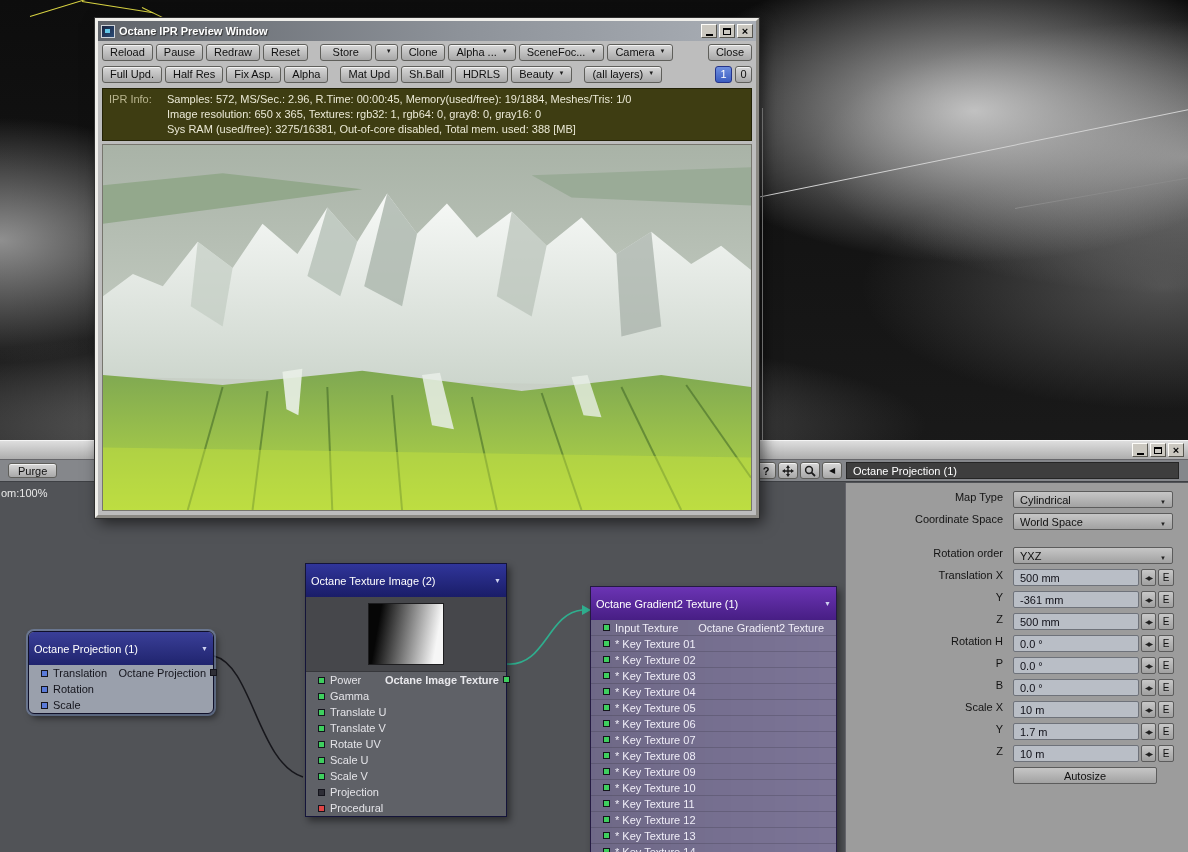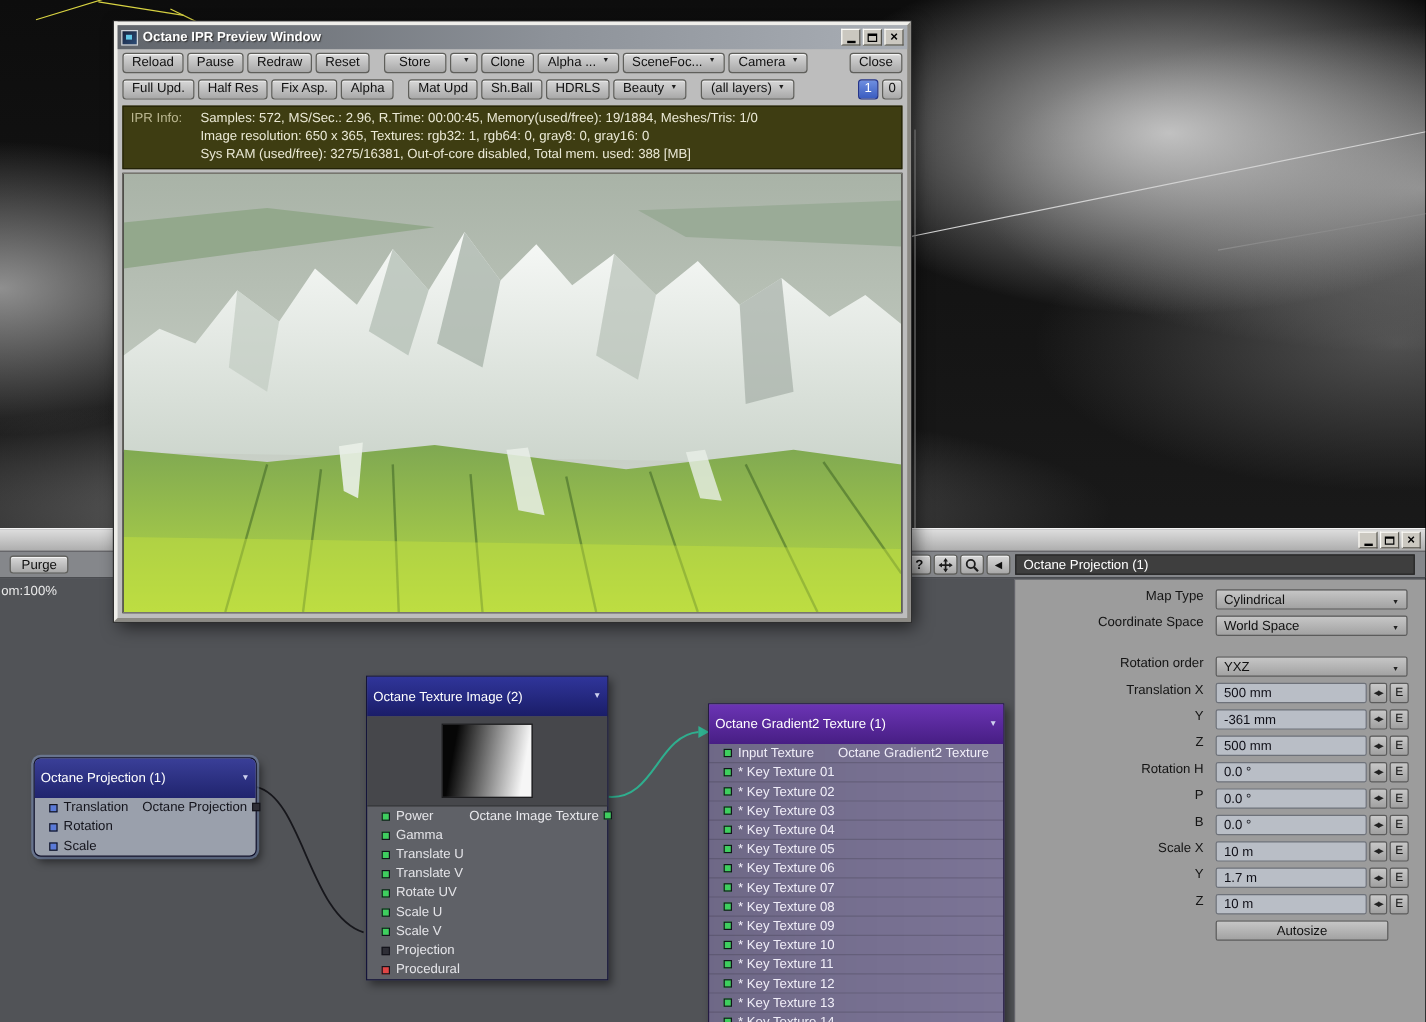--- a/index.html
+++ b/index.html
@@ -95,21 +95,21 @@
 
   .np { left:28px; top:148px; width:186px; background:#9aa0ac; border:1px solid #10102a; border-radius:6px;
     overflow:visible; box-shadow:0 0 0 2px rgba(140,165,215,.45), 3px 4px 7px rgba(0,0,0,.5); color:#14141c; }
   .np .node-title { background:linear-gradient(#3a3f98,#20246e); border-radius:5px 5px 0 0; }
   .np .out-label { color:#14141c; }
 
   .nt { left:305px; top:80px; width:202px; background:#5f6167; border:1px solid #14143a; color:#e4e4e8; }
   .nt .node-title { background:linear-gradient(#30359a,#1a1d68); }
   .thumb-wrap { background:#46474b; border-bottom:1px solid #36373b; display:flex; justify-content:center; padding:6px 0; }
   .thumb { width:76px; height:62px; border:1px solid #1d1d1f; background:linear-gradient(100deg,#060606 15%,#f6f6f6 88%); }
-  .nt .out-label { color:#e8e8ec; }
+  .nt .out-label { color:#e8e8ec;font-weight:bold; }
 
   .ng { left:590px; top:103px; width:247px; background:#7b7496; border:1px solid #241a42; color:#f0eef8; }
   .ng .node-title { background:linear-gradient(#6b34b4,#471e84); }
   .ng .nrow { border-bottom:1px solid rgba(0,0,0,.14); background:linear-gradient(90deg,rgba(0,0,0,.10),rgba(0,0,0,.04) 55%,rgba(0,0,0,0)); }
   .g-out { margin-left:auto; white-space:nowrap; }
 
   
   .props { position:absolute; left:845px; top:43px; width:343px; height:369px; background:#9c9c9c;
     border-left:1px solid #63636a; }
   .props-body { display:flex; flex-direction:column; gap:5px; padding-top:8px; }

